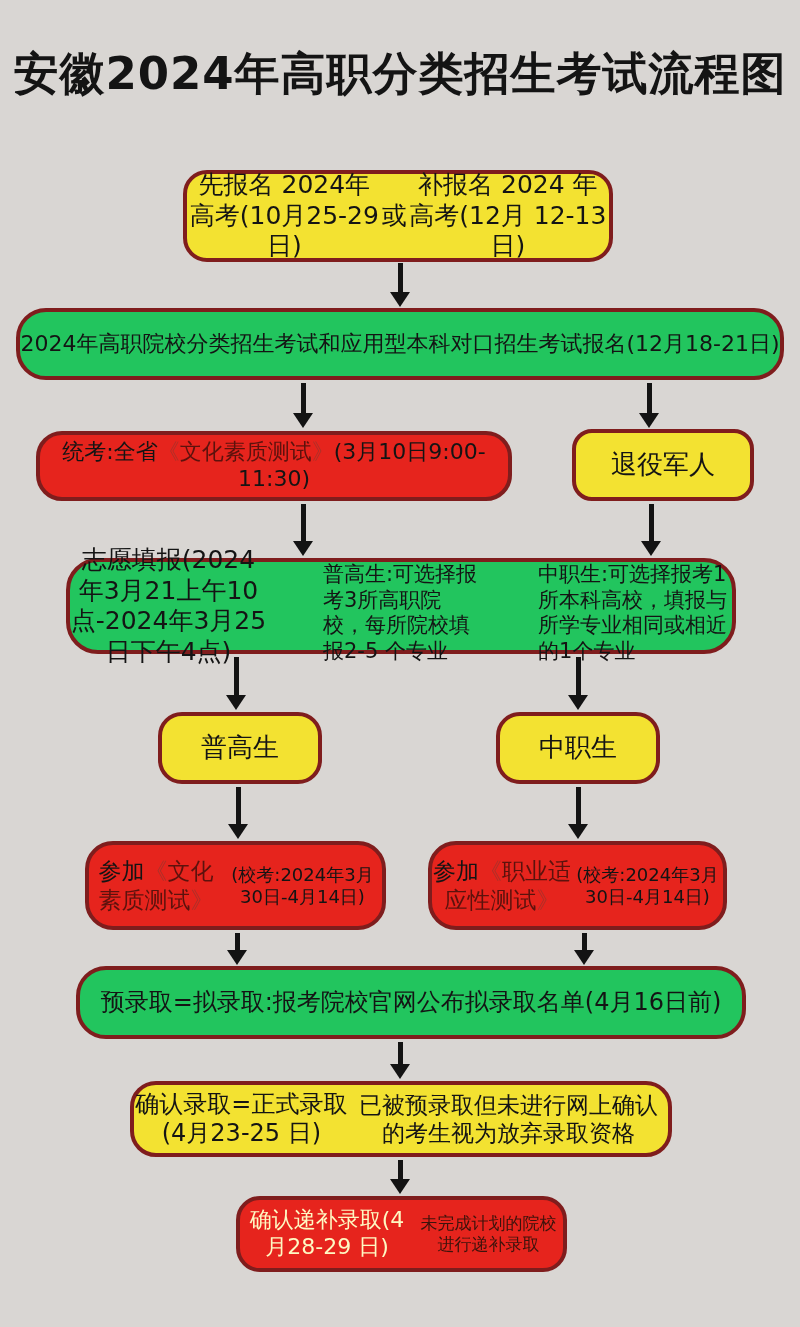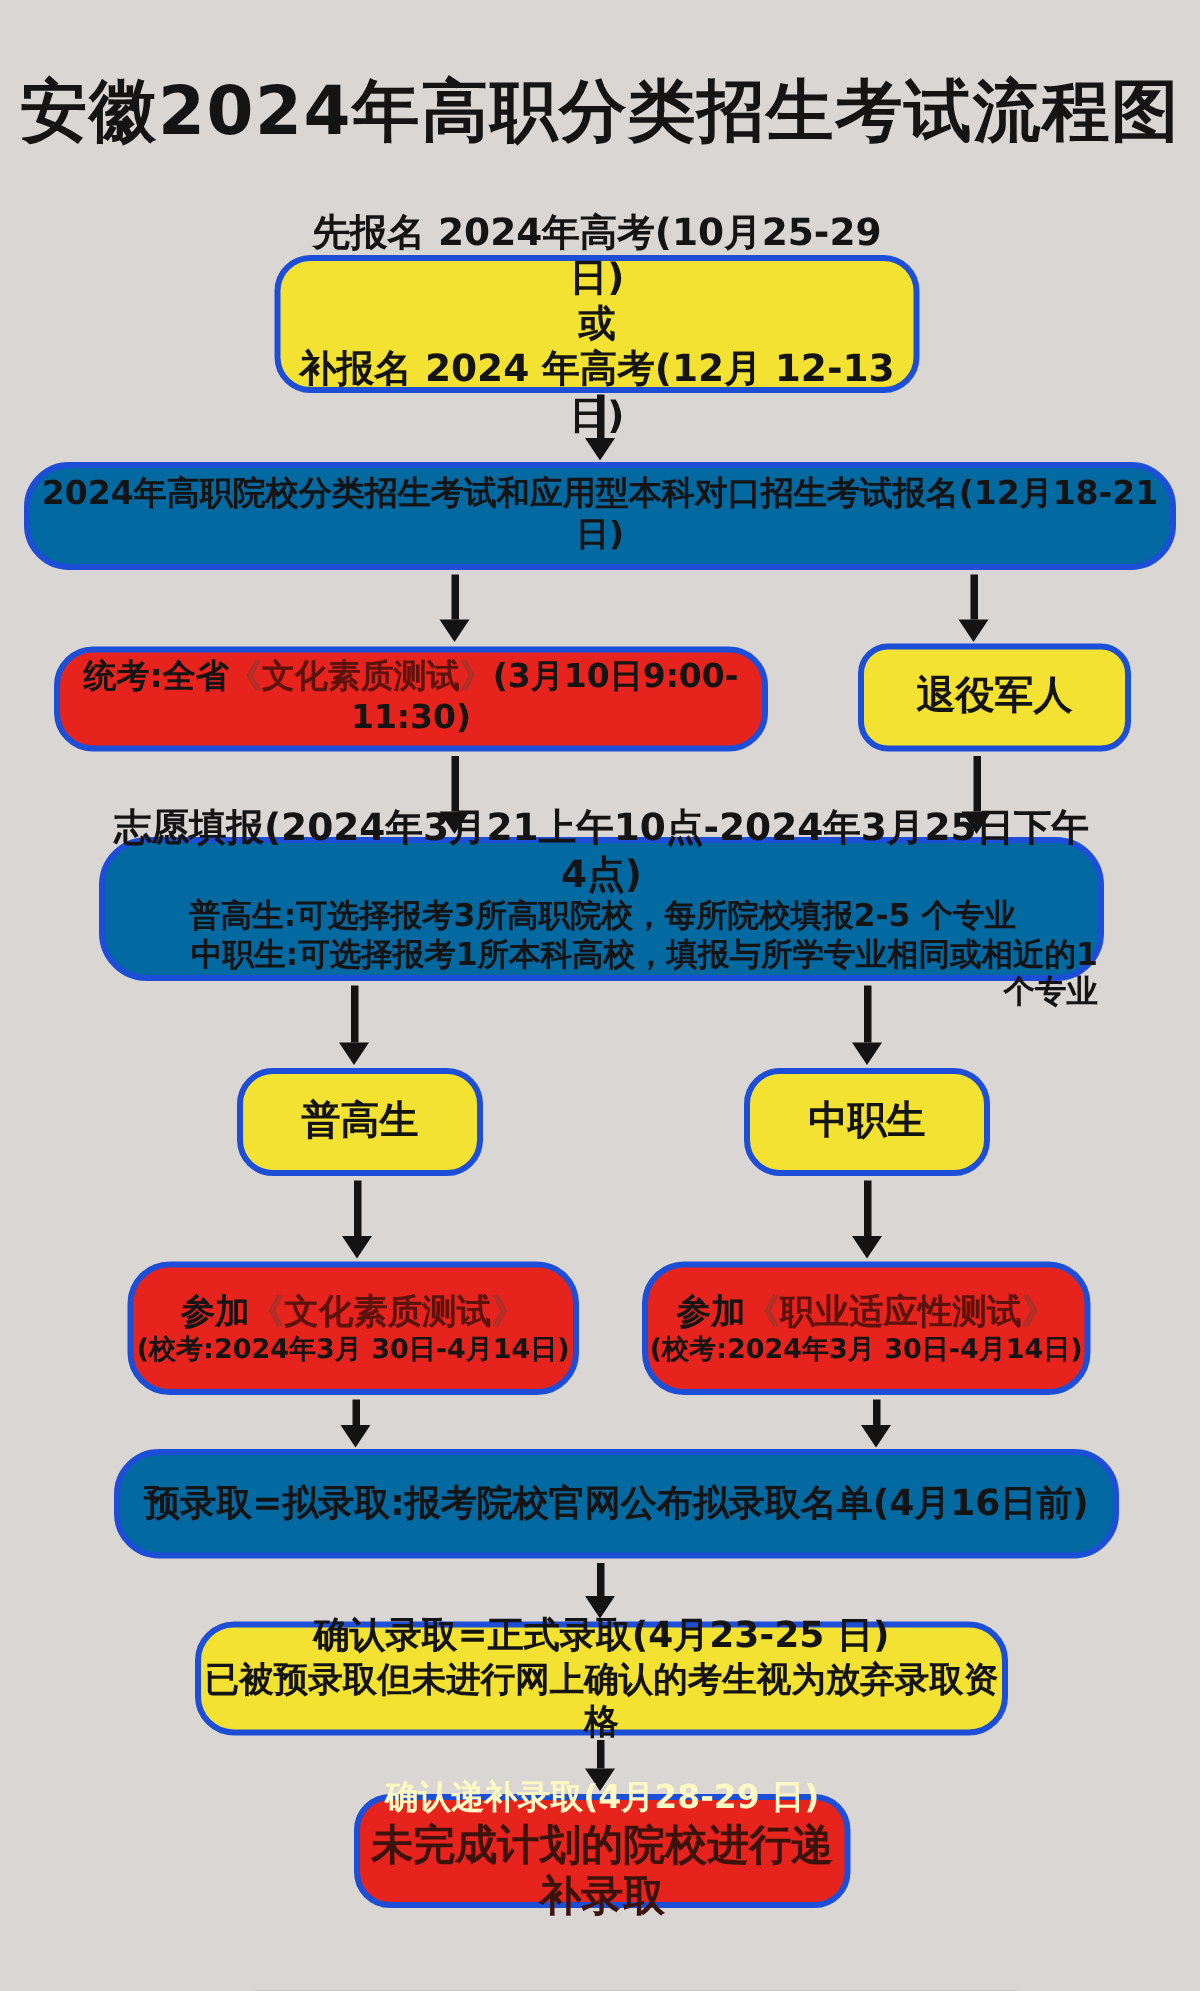--- a/index.html
+++ b/index.html
@@ -21,54 +21,54 @@
     text-align:center;
     font-size:45px;
     font-weight:bold;
     letter-spacing:1px;
     color:#141414;
   }
   
   .box{
     position:absolute;
     box-sizing:border-box;
-    border:4px solid #1d4ed8;
+    border:4px solid #7f1d1d;
     display:flex;
-    flex-direction:column;
+    flex-direction:row;
     align-items:center;
     justify-content:center;
     text-align:center;
-    font-weight:bold;
+    font-weight:normal;
     color:#141414;
     line-height:1.22;
   }
   .yellow{background:#f3e231;}
-  .blue{background:#0369a1;}
+  .blue{background:#22c55e;}
   .red{background:#e6241d;}
   .em{color:#5c120d;}
   .brk{color:#a8322a;}
 
   .b1{left:183px;top:170px;width:430px;height:92px;border-radius:24px;font-size:25px;}
   .b2{left:16px;top:308px;width:768px;height:72px;border-radius:30px;font-size:22px;}
   .b3{left:36px;top:431px;width:476px;height:70px;border-radius:26px;font-size:22px;}
   .b4{left:572px;top:429px;width:182px;height:72px;border-radius:20px;font-size:26px;}
   .b5{left:66px;top:558px;width:670px;height:96px;border-radius:32px;font-size:21px;}
   .b5 .hline{font-size:25px;}
-  .b5 .sub{align-self:flex-start;text-align:right;padding-left:28px;margin-left:28px;}
+  .b5 .sub{align-self:flex-start;text-align:left;padding-left:28px;margin-left:28px;}
   .b6{left:158px;top:712px;width:164px;height:72px;border-radius:24px;font-size:26px;}
   .b7{left:496px;top:712px;width:164px;height:72px;border-radius:24px;font-size:26px;}
   .b8{left:85px;top:841px;width:301px;height:89px;border-radius:28px;font-size:23px;}
   .b9{left:428px;top:841px;width:299px;height:89px;border-radius:28px;font-size:23px;}
   .b8 .sub2,.b9 .sub2{font-size:18px;}
   .b10{left:76px;top:966px;width:670px;height:73px;border-radius:30px;font-size:24px;}
   .b11{left:130px;top:1081px;width:542px;height:76px;border-radius:26px;font-size:24px;}
   .b11 .sub2{font-size:23px;}
   .b12{left:236px;top:1196px;width:331px;height:76px;border-radius:24px;font-size:22px;}
   .b12 .l1{color:#fef9c3;}
-  .b12 .l2{font-size:28px;color:#3c130c;}
+  .b12 .l2{font-size:17px;color:#3c130c;}
 
   
   .arrow{
     position:absolute;
     display:flex;
     flex-direction:column;
     align-items:center;
     transform:translateX(-50%);
   }
   .arrow .stem{flex:1;width:5px;background:#131313;}

